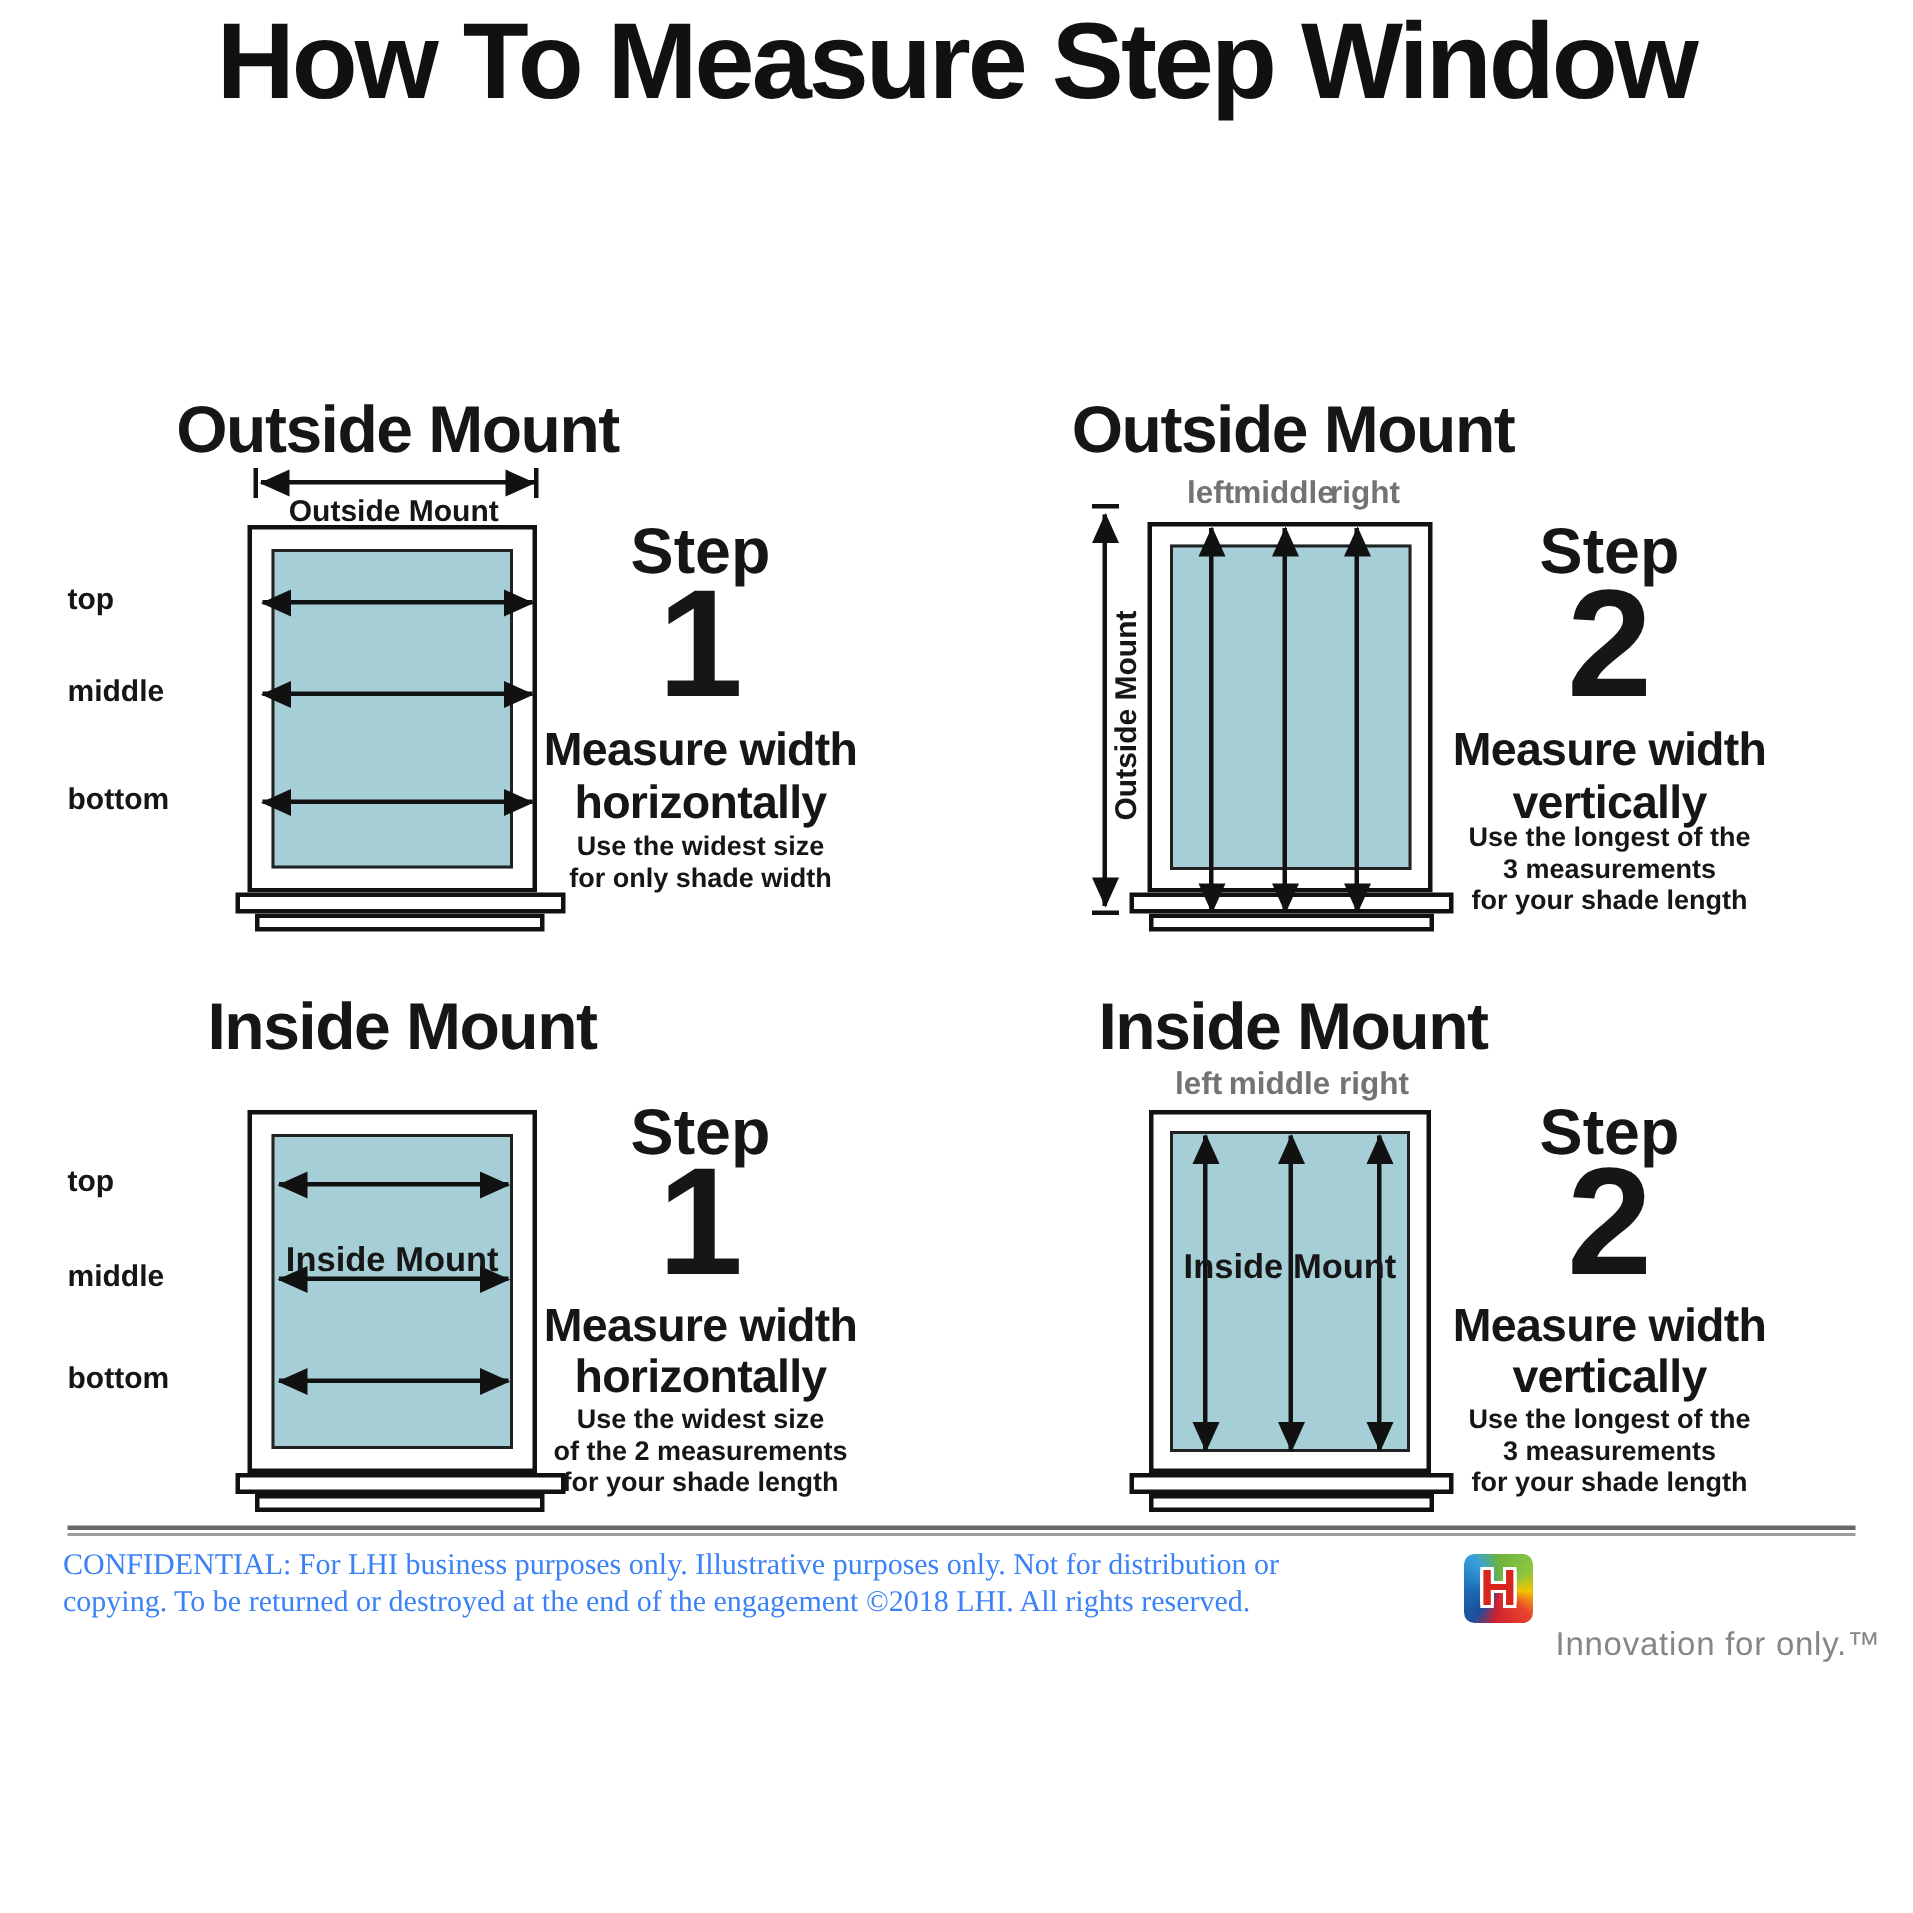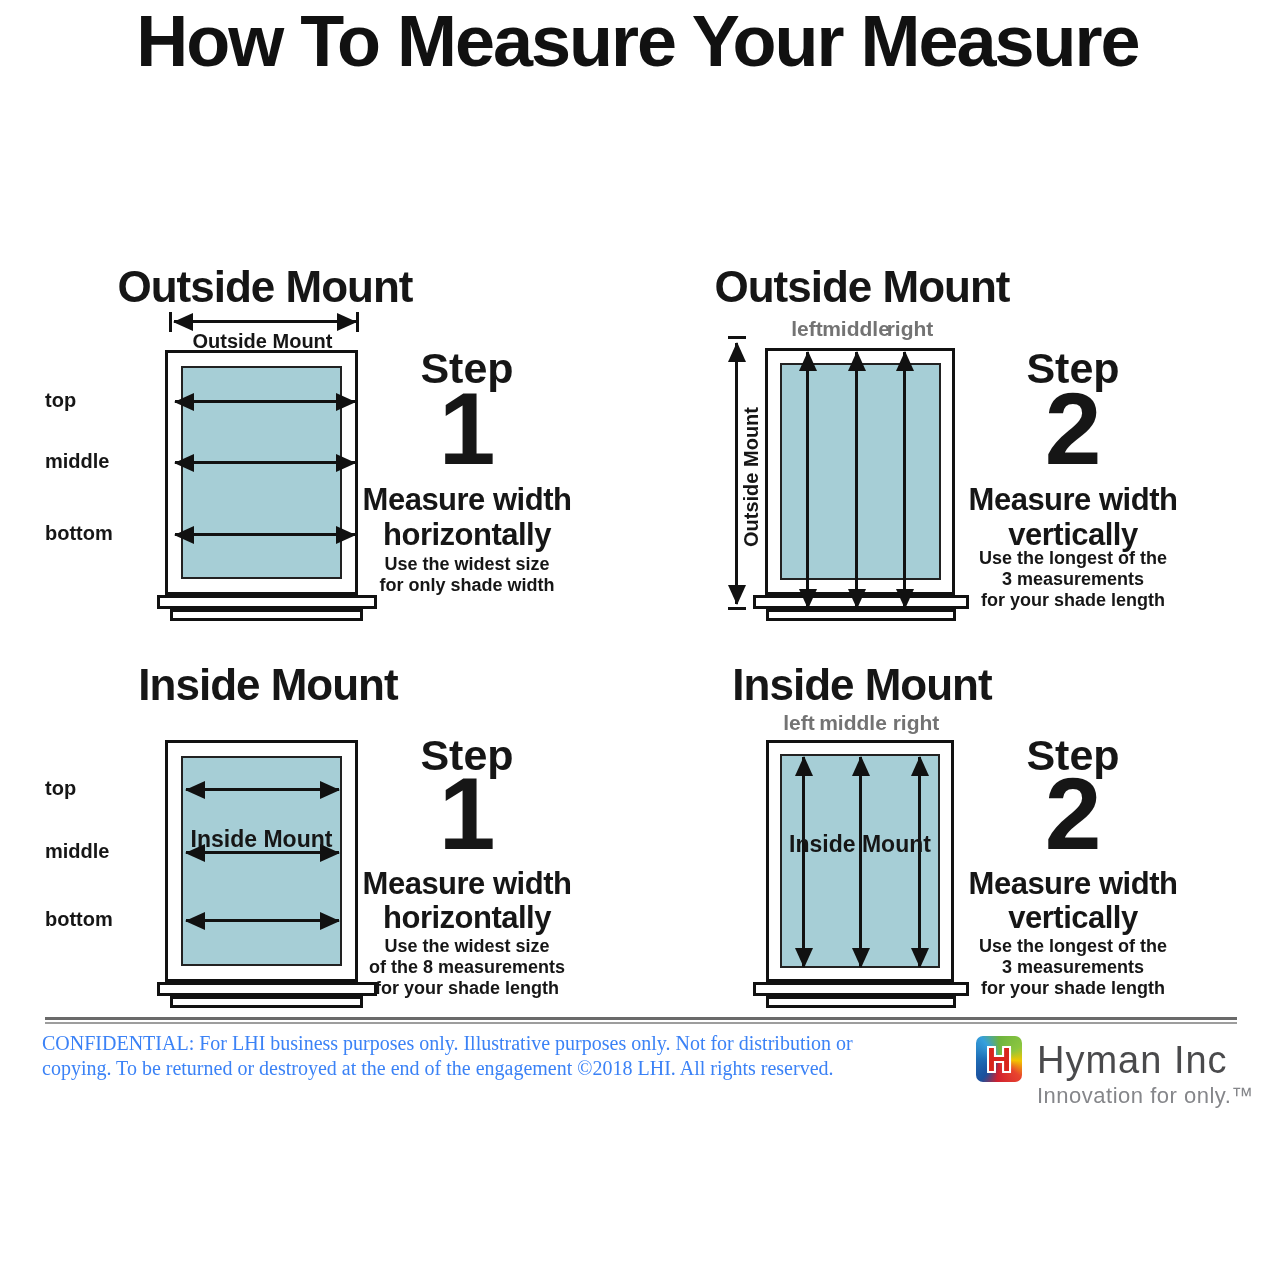--- a/index.html
+++ b/index.html
@@ -59,21 +59,21 @@
     text-shadow:-2px -2px 0 #fff, 2px -2px 0 #fff, -2px 2px 0 #fff, 2px 2px 0 #fff,
                  0 -2px 0 #fff, 0 2px 0 #fff, -2px 0 0 #fff, 2px 0 0 #fff; }
   .brand { font-size:38px; color:#4a4a4c; letter-spacing:1px; white-space:nowrap; }
   .tagline { font-size:22px; color:#85868a; letter-spacing:0.5px; white-space:nowrap; }
 </style>
 </head>
 <body>
 
 <div id="canvas">
 
-  <div class="abs ctr title" style="left:0; top:166; width:1275px;">How To Measure Your Measure</div>
+  <div class="abs ctr title" style="left:0; top:166; width:1275px;">How To Measure Step Window</div>
 
   <div class="abs ctr heading" style="left:65px; top:262px; width:400px;">Outside Mount</div>
 
   <div class="tick-v" style="left:169px; top:312px;"></div>
   <div class="tick-v" style="left:356px; top:312px;"></div>
   <div class="h-arrow" style="left:174px; top:320px; width:182px;"></div>
   <div class="abs ctr ruler-label" style="left:165px; top:330px; width:195px;">Outside Mount</div>
 
   <div class="abs frame" style="left:165px; top:350px; width:193px; height:245px;"></div>
   <div class="abs glass" style="left:181px; top:366px; width:161px; height:213px;"></div>
@@ -137,21 +137,21 @@
   <div class="abs rgt row-label" style="left:45px; top:908px; width:110px;">bottom</div>
   <div class="abs sill" style="left:157px; top:982px; width:220px; height:14px;"></div>
   <div class="abs sill" style="left:170px; top:996px; width:193px; height:12px;"></div>
 
   <div class="abs ctr step-word" style="left:357px; top:731px; width:220px;">Step</div>
   <div class="abs ctr step-num" style="left:357px; top:763px; width:220px;">1</div>
   <div class="abs ctr step-line" style="left:347px; top:866px; width:240px;">Measure width</div>
   <div class="abs ctr step-line" style="left:347px; top:900px; width:240px;">horizontally</div>
   <div class="abs ctr" style="left:352px; top:936px; width:230px;">
     <div class="note-line">Use the widest size</div>
-    <div class="note-line">of the 8 measurements</div>
+    <div class="note-line">of the 2 measurements</div>
     <div class="note-line">for your shade length</div>
   </div>
 
   <div class="abs ctr heading" style="left:662px; top:660px; width:400px;">Inside Mount</div>
 
   <span class="col-label" style="left:799px; top:711px;">left</span>
   <span class="col-label" style="left:853px; top:711px;">middle</span>
   <span class="col-label" style="left:916px; top:711px;">right</span>
 
   <div class="abs frame" style="left:766px; top:740px; width:188px; height:242px;"></div>
@@ -175,16 +175,15 @@
 
   <div class="abs rule-dark" style="left:45px; top:1017px; width:1192px; height:3px;"></div>
   <div class="abs rule-lite" style="left:45px; top:1022px; width:1192px; height:2px;"></div>
 
   <div class="abs conf" style="left:42px; top:1032px;">CONFIDENTIAL: For LHI business purposes only. Illustrative purposes only. Not for distribution or</div>
   <div class="abs conf" style="left:42px; top:1057px;">copying. To be returned or destroyed at the end of the engagement ©2018 LHI. All rights reserved.</div>
 
   <div class="abs logo-square" style="left:976px; top:1036px; width:46px; height:46px;">
     <span class="logo-letter">H</span>
   </div>
-  <div class="abs brand" style="left:1037px; top:1039px;">Hyman Inc</div>
   <div class="abs tagline" style="left:1037px; top:1083px;">Innovation for only.™</div>
 
 </div>
 
 </body></html>

